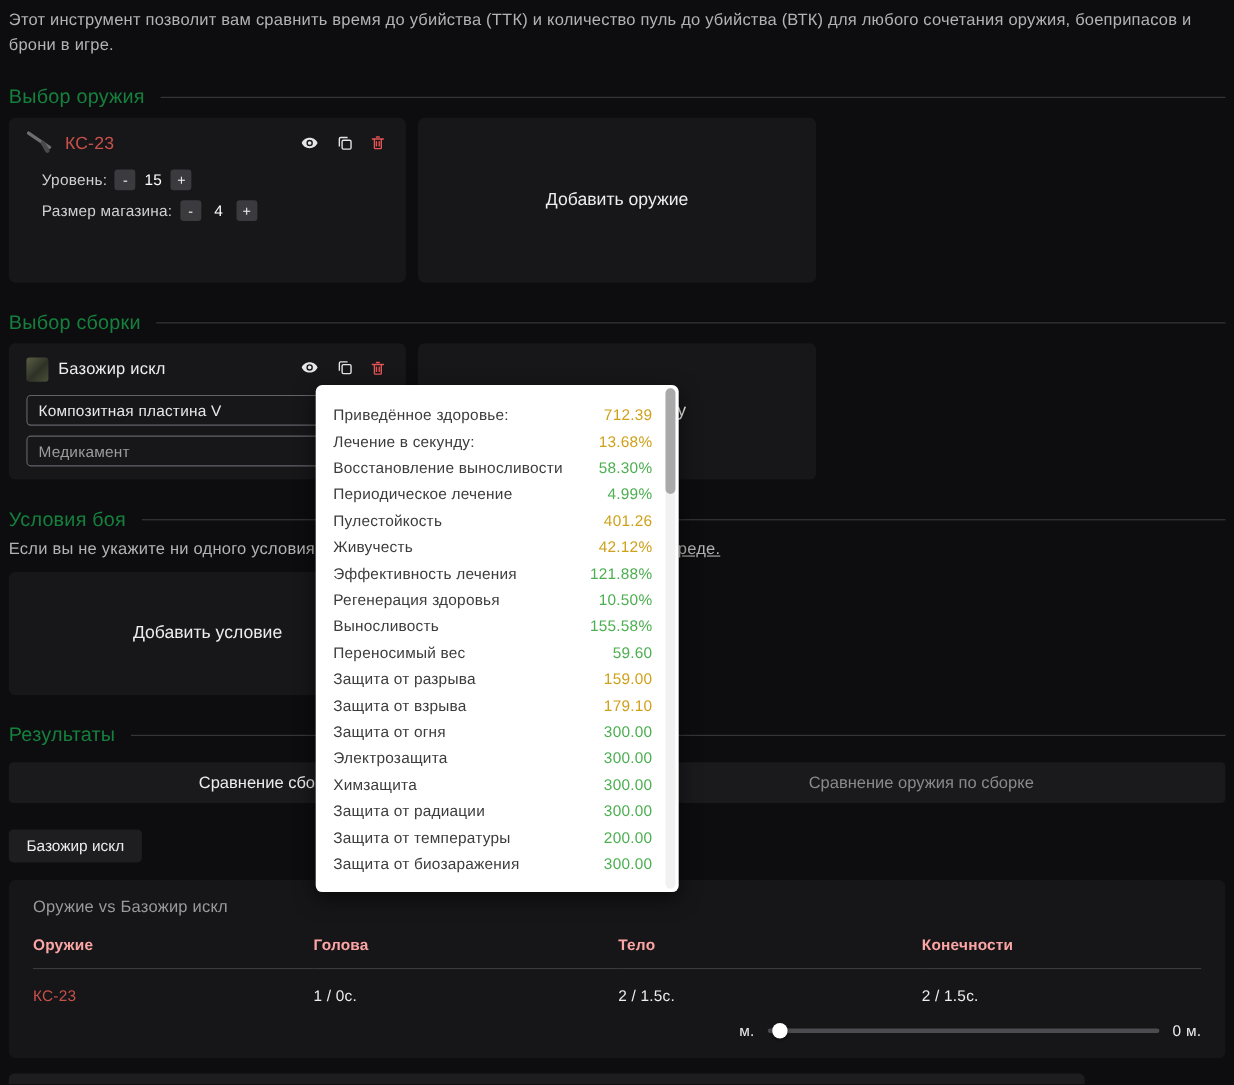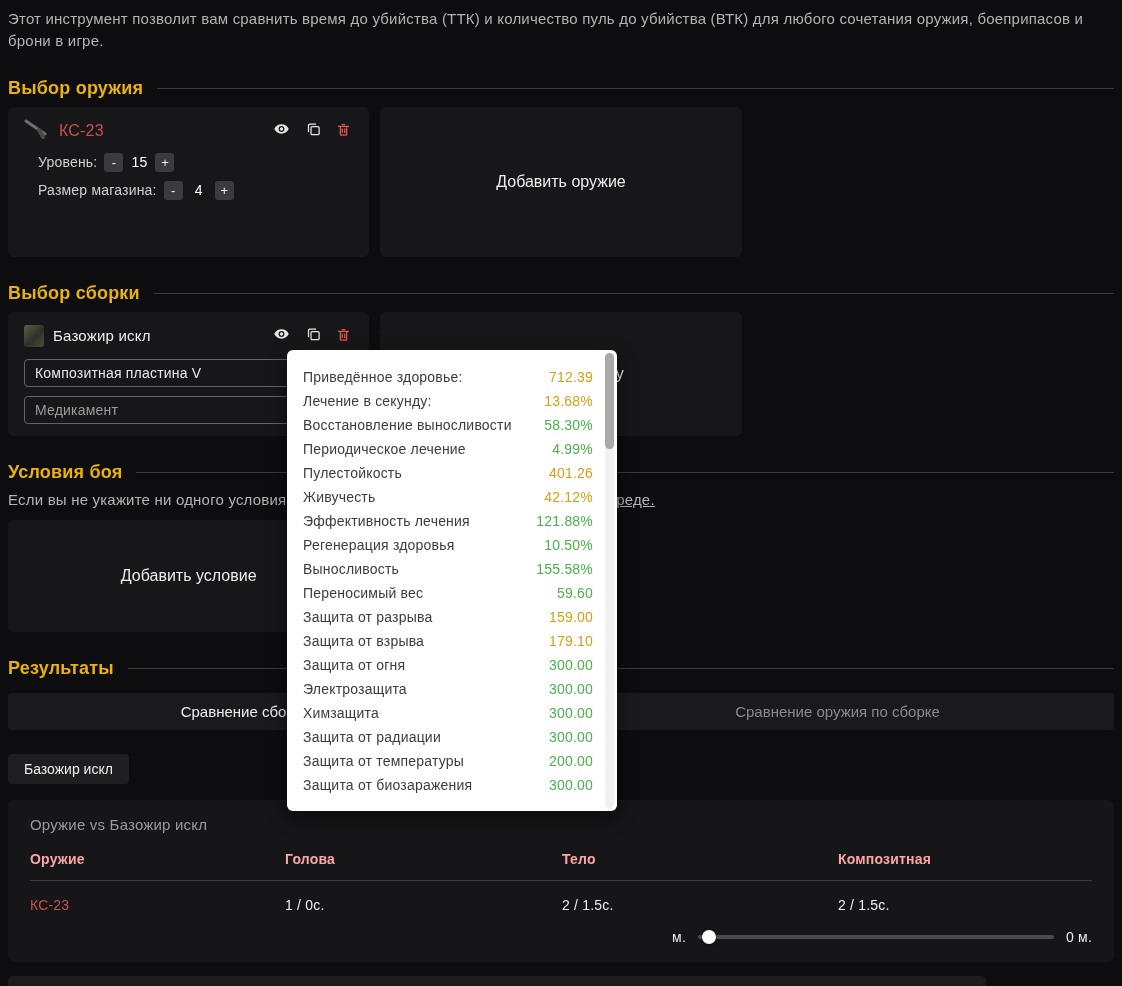--- a/index.html
+++ b/index.html
@@ -8,21 +8,21 @@
     background:#0d0d0f;
     font-family:"Liberation Sans","DejaVu Sans",sans-serif;
     color:#e6e6e6;
     position:relative;
     overflow:hidden;
     padding:8px;
     letter-spacing:.2px;
   }
   .intro{color:#b3b3b3;font-size:15px;line-height:1.45;max-width:1106px;}
   .section-header{display:flex;align-items:center;gap:14px;margin:26px 0 8px;}
-  .section-header h2{font-size:18px;font-weight:bold;color:#eab308;white-space:nowrap;}
+  .section-header h2{font-size:18px;font-weight:normal;color:#15803d;white-space:nowrap;}
   .rule{flex:1;height:1px;background:#3a3a3e;}
   .grid3{display:grid;grid-template-columns:repeat(3,1fr);gap:11px;}
   .card{background:#171719;border-radius:6px;}
   .weapon-card{padding:12px 16px;height:150px;}
   .build-card{padding:12px 16px;height:124px;display:flex;flex-direction:column;gap:9px;}
   .add-card{display:flex;align-items:center;justify-content:center;font-size:16px;color:#ededed;cursor:pointer;border:none;}
   .h150{height:150px;}
   .h124{height:124px;}
   .h112{height:112px;}
   .card-head{display:flex;align-items:center;gap:9px;margin-bottom:10px;}
@@ -225,21 +225,21 @@
 </div>
 
 <button class="chip">Базожир искл</button>
 
 <div class="card results-panel">
   <h3 class="panel-title">Оружие vs Базожир искл</h3>
   <div class="rtable">
     <div class="th">Оружие</div>
     <div class="th">Голова</div>
     <div class="th">Тело</div>
-    <div class="th">Композитная</div>
+    <div class="th">Конечности</div>
 
     <div class="td weapon">КС-23</div>
     <div class="td">1 / 0с.</div>
     <div class="td">2 / 1.5с.</div>
     <div class="td">2 / 1.5с.</div>
   </div>
   <div class="slider-row">
     <span>м.</span>
     <div class="slider-track">
       <div class="slider-knob"></div>

